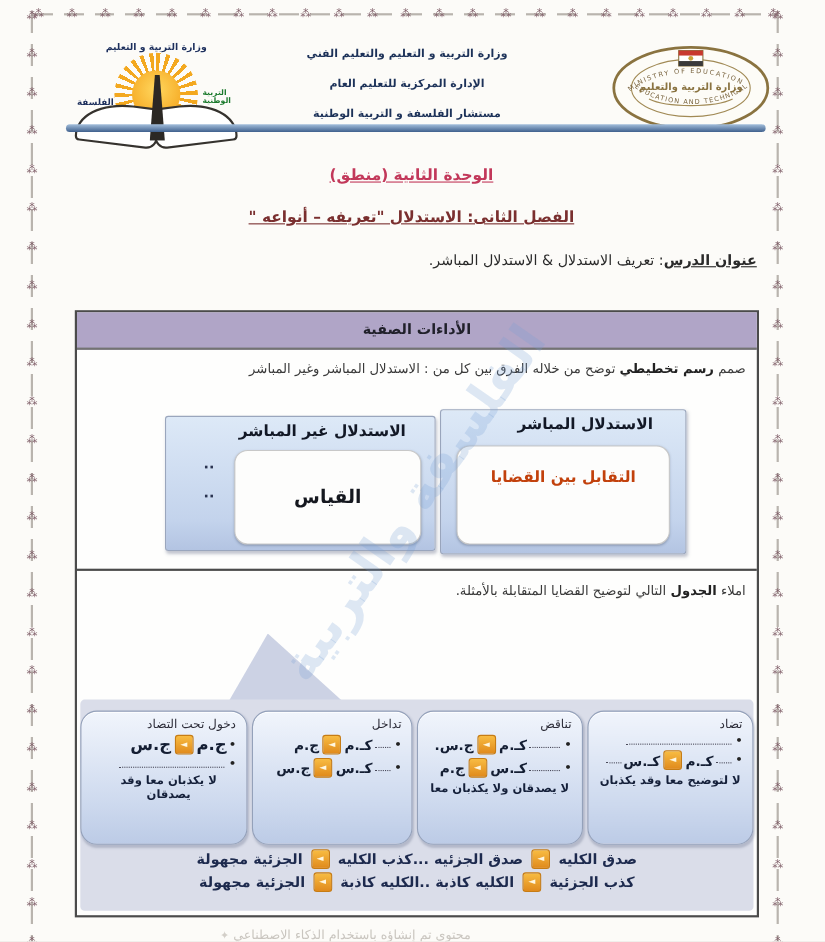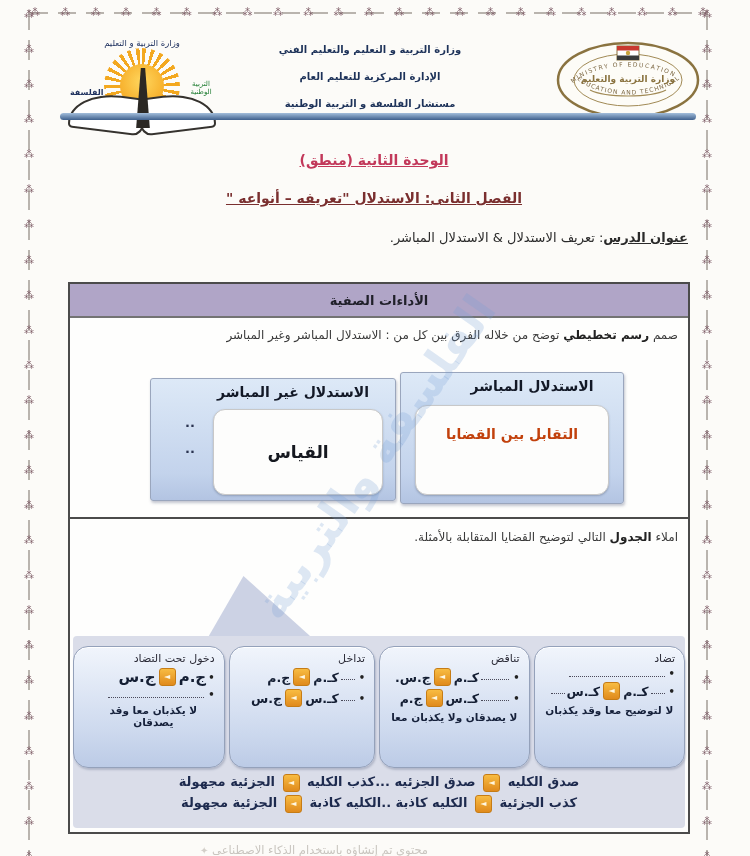--- a/index.html
+++ b/index.html
@@ -12,35 +12,35 @@
              background:repeating-linear-gradient(90deg,#b9b4ae 0 18px,transparent 18px 28px);}
   .frame-side{position:absolute;top:10px;bottom:-6px;width:14px;display:flex;flex-direction:column;
              justify-content:space-between;align-items:center;}
   .frame-left{left:22px;} .frame-right{right:36px;}
   .frame-side::before{content:"";position:absolute;top:0;bottom:0;left:6px;width:2px;
              background:repeating-linear-gradient(180deg,#b9b4ae 0 20px,transparent 20px 30px);}
   .motif{position:relative;font-size:10px;line-height:10px;color:#81606a;z-index:2;}
   
   .logo-left{position:absolute;left:66px;top:38px;width:152px;height:98px;}
   .logo-left .top-txt{position:absolute;top:0;left:0;right:0;text-align:center;font-size:8.5px;
-        font-weight:normal;color:#1d2f5c;text-shadow:0 0 2px #fff,0 0 2px #fff;}
+        font-weight:bold;color:#1d2f5c;text-shadow:0 0 2px #fff,0 0 2px #fff;}
   .sun{position:absolute;left:38px;top:10px;width:76px;height:76px;border-radius:50%;
         background:repeating-conic-gradient(#f3a81f 0deg 6deg,rgba(243,168,31,0) 6deg 14deg);}
   .sun::after{content:"";position:absolute;inset:16px;border-radius:50%;
         background:radial-gradient(circle at 50% 40%,#ffd75e,#f39d14);}
   .book{position:absolute;left:2px;bottom:4px;width:148px;height:40px;}
   .book .pg{position:absolute;bottom:0;width:72px;height:34px;background:#fff;border:2px solid #35322e;}
   .book .pg-l{left:0;border-radius:70% 8% 12px 4px / 90% 10% 14px 4px;transform:skewY(7deg);}
   .book .pg-r{right:0;border-radius:8% 70% 4px 12px / 10% 90% 4px 14px;transform:skewY(-7deg);}
   .obelisk{position:absolute;left:68px;bottom:8px;width:18px;height:60px;background:#2b2824;
         clip-path:polygon(38% 0,62% 0,88% 100%,12% 100%);}
   .lab-left{position:absolute;left:4px;top:50px;font-size:8px;font-weight:bold;color:#1d2f5c;
         text-shadow:0 0 2px #fff;}
-  .lab-right{position:absolute;right:0;top:42px;width:34px;text-align:center;font-size:7px;
-        font-weight:normal;color:#1c7a2d;text-shadow:0 0 2px #fff;margin-left:28px;}
+  .lab-right{position:absolute;right:0;top:42px;width:34px;text-align:left;font-size:7px;
+        font-weight:bold;color:#1c7a2d;text-shadow:0 0 2px #fff;margin-left:28px;}
   .hdr-center{position:absolute;left:248px;top:44px;width:244px;direction:rtl;text-align:center;
         color:#1d3259;font-weight:bold;font-size:10px;}
   .hdr-center .ln{margin-bottom:16px;}
   .emblem{position:absolute;left:554px;top:40px;width:148px;height:80px;}
   .blue-bar{position:absolute;left:60px;top:113px;width:636px;height:7px;border-radius:4px;
         background:linear-gradient(180deg,#a3bedb,#3f608d);}
   
   .title-unit{position:absolute;left:60px;right:62px;top:152px;text-align:center;direction:rtl;
         font-size:14px;font-weight:bold;color:#c2385a;text-decoration:underline;}
   .title-chapter{position:absolute;left:60px;right:62px;top:190px;text-align:center;direction:rtl;

